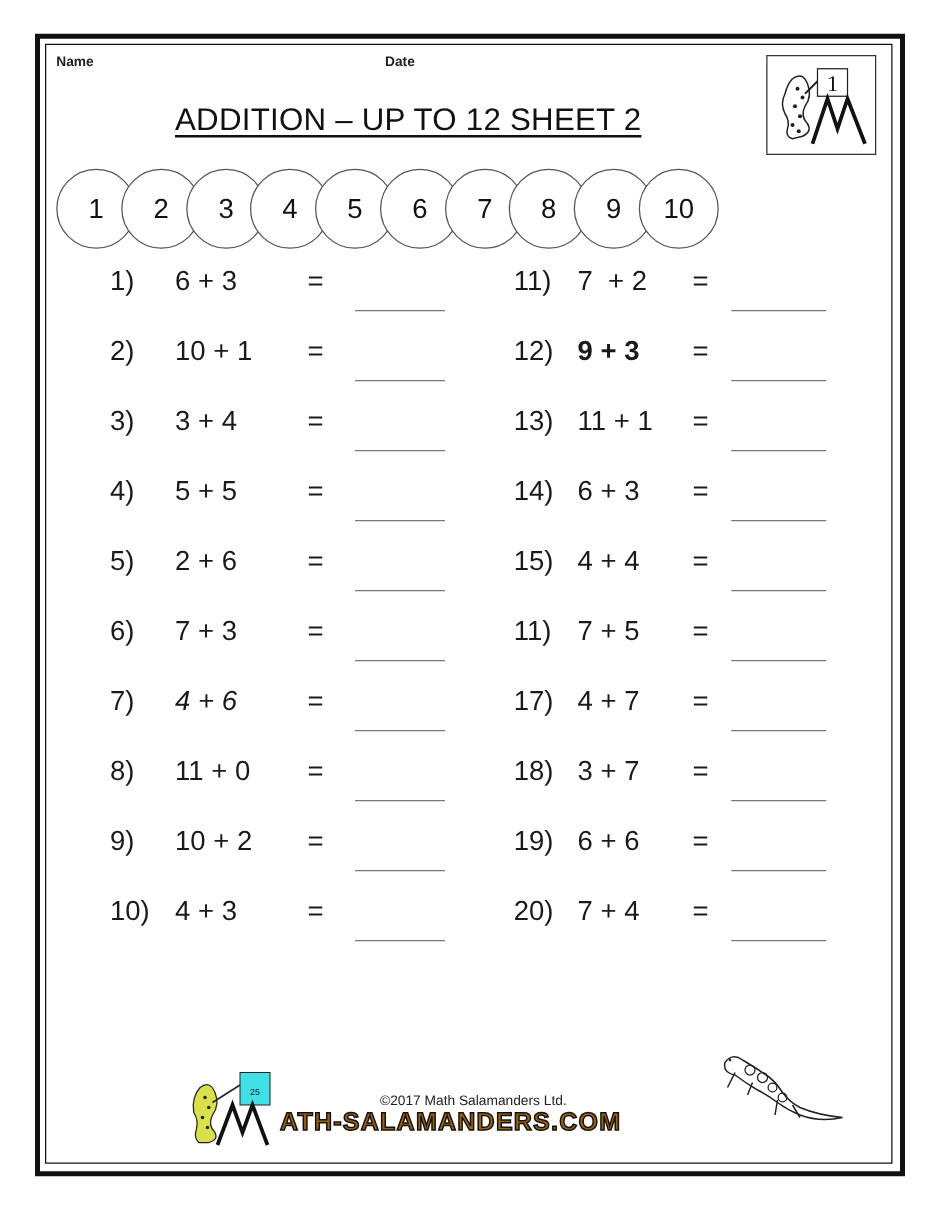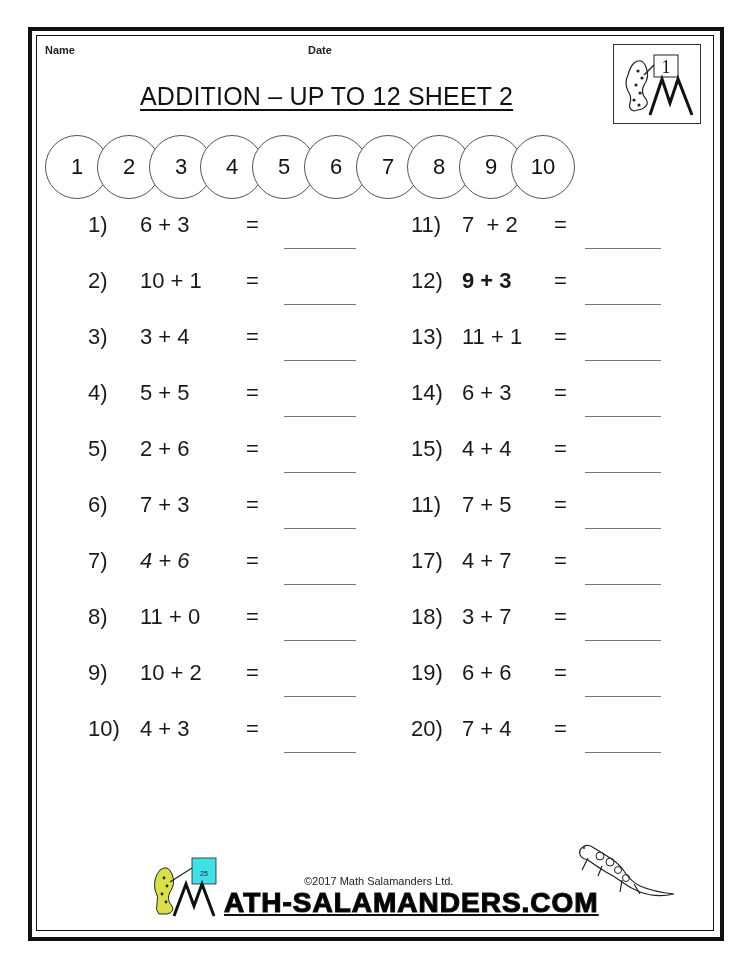--- a/index.html
+++ b/index.html
@@ -16,22 +16,22 @@
     .numline { position: absolute; left: 45px; top: 135px; width: 655px; height: 62px; }
     .circle { position: absolute; top: 0; width: 62px; height: 62px; border: 1px solid #555;
               border-radius: 50%; background: #fff; display: flex; align-items: center; justify-content: center;
               font-size: 22px; color: #111; }
     .problem { position: absolute; font-size: 22px; color: #1a1a1a; height: 30px; }
     .p-num { position: absolute; left: 0; top: 0; }
     .p-expr { position: absolute; top: 0; white-space: pre; }
     .p-eq { position: absolute; top: 0; }
     .p-line { position: absolute; top: 36px; height: 0; border-top: 1.5px solid #777; }
     .footer-copy { position: absolute; left: 304px; top: 875px; font-size: 11px; color:#222; }
-    .footer-site { position: absolute; left: 205px; top: 887px; font-size: 28px; letter-spacing: 1px;
-                   color: #000000; -webkit-text-stroke: 1.2px #111; font-weight: bold; text-decoration: underline; }
+    .footer-site { position: absolute; left: 205px; top: 887px; font-size: 20px; letter-spacing: 1px;
+                   color: #a16207; -webkit-text-stroke: 1.2px #111; font-weight: bold; }
   </style>
 </head>
 <body>
 
 <div>
   <div class="frame-outer"></div>
   <div class="frame-inner"></div>
 
   <span class="label" style="left:45px;top:44px;">Name</span>
   <span class="label" style="left:308px;top:44px;">Date</span>

